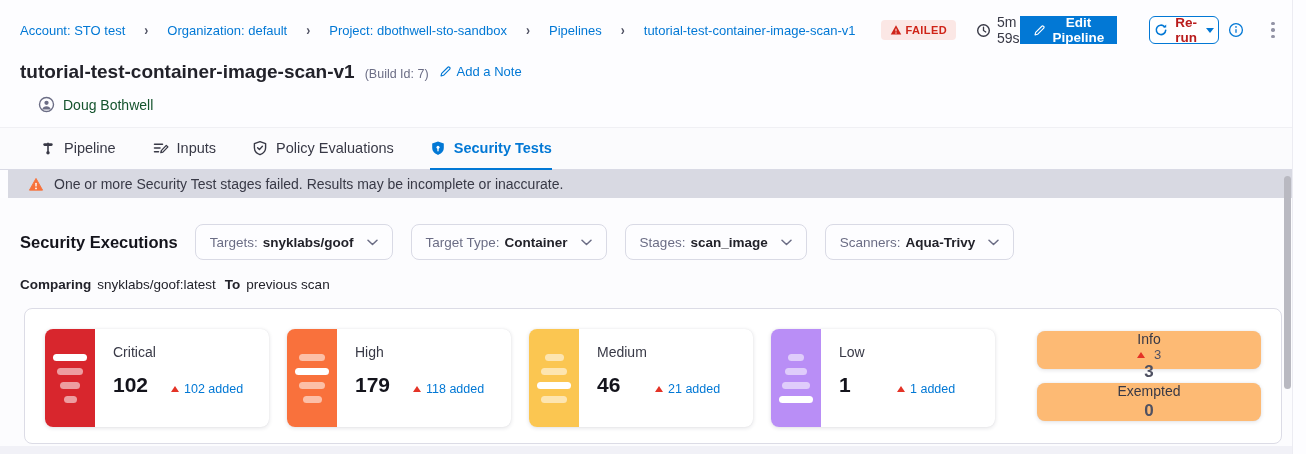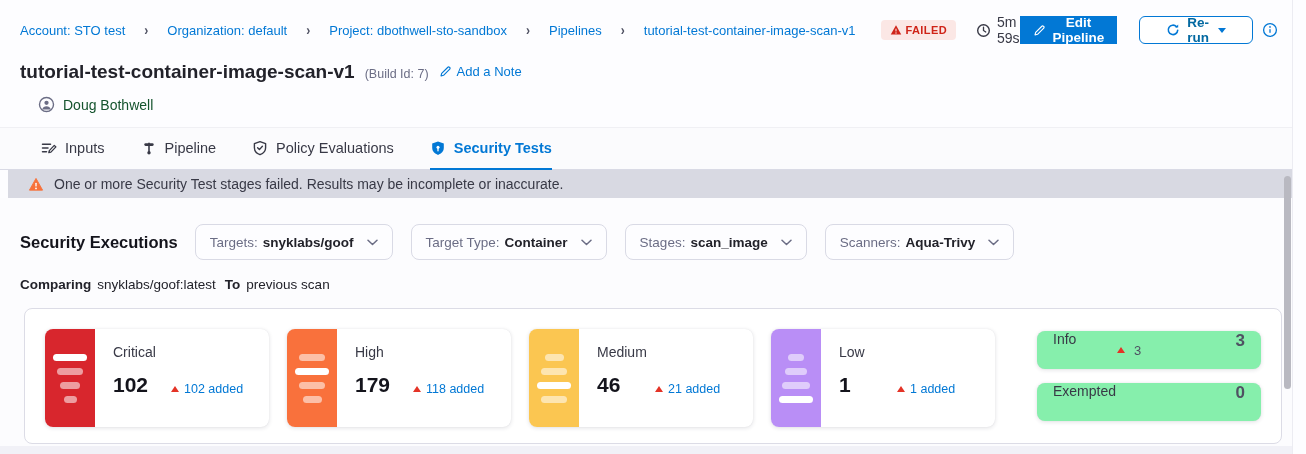--- a/index.html
+++ b/index.html
@@ -16,22 +16,22 @@
   .crumbs { display:flex; align-items:center; gap:19px; font-size:13px; }
   .crumb { color:#0278d5; text-decoration:none; cursor:pointer; white-space:nowrap; }
   .crumb-sep { color:#4f5162; font-size:12px; font-weight:700; transform:scaleY(1.15); }
   .status-badge { margin-left:26px; display:flex; align-items:center; gap:3px; background:#fbe7e5;
     border-radius:4px; padding:4px 9px; font-size:11px; font-weight:700; letter-spacing:.4px; color:#cf2318; }
   .duration { margin-left:20px; display:flex; align-items:center; gap:6px; font-size:14px; color:#383946; }
   .hdr-actions { margin-left:auto; display:flex; align-items:center; }
   .btn-primary { display:flex; align-items:center; gap:7px; background:#0278d5; color:#fff; border:none;
     border-radius:0; height:28px; padding:0 13px; font-size:13.5px; font-weight:600; cursor:pointer;
     font-family:inherit; }
-  .btn-outline { margin-left:22px; display:flex; align-items:center; gap:7px; background:#fff; color:#0369a1;
-    border:1.5px solid #0278d5; border-radius:6px; height:28px; padding:0 26px; font-size:13.5px; font-weight:700;
+  .btn-outline { margin-left:32px; display:flex; align-items:center; gap:7px; background:#fff; color:#b91c1c;
+    border:1.5px solid #0278d5; border-radius:6px; height:28px; padding:0 4px; font-size:13.5px; font-weight:700;
     cursor:pointer; font-family:inherit; }
   .caret-down { width:0; height:0; border-left:4px solid transparent; border-right:4px solid transparent;
     border-top:5px solid #0278d5; margin-left:2px; }
   .info-icon { margin-left:9px; color:#0278d5; display:flex; cursor:pointer; }
   .kebab { margin-left:24px; display:flex; flex-direction:column; gap:3px; cursor:pointer; padding:3px; }
   .kebab i { width:3.5px; height:3.5px; border-radius:50%; background:#9293a5; }
 
   .title-row { display:flex; align-items:baseline; gap:10px; padding:15px 20px 0; }
   .pg-title { font-size:19px; font-weight:700; color:#22222a; }
   .build-id { font-size:12.5px; color:#6b6d85; }
@@ -74,22 +74,22 @@
   .band i.hl { background:#fff; }
   .sev-body { padding:15px 0 0 18px; flex:1; }
   .sev-label { font-size:14px; color:#383946; }
   .sev-numrow { margin-top:13px; display:flex; align-items:baseline; }
   .sev-count { font-size:21px; font-weight:700; color:#14141c; min-width:58px; }
   .added { display:flex; align-items:center; gap:5px; font-size:12.5px; color:#0278d5; }
   .tri-up { width:0; height:0; border-left:4.5px solid transparent; border-right:4.5px solid transparent;
     border-bottom:6px solid #e43326; display:inline-block; }
 
   .side-col { width:224px; margin-left:auto; display:flex; flex-direction:column; gap:14px; padding-top:2px; }
-  .mini-card { height:38px; background:#86efac; border-radius:8px; display:flex; 
-    padding:0 16px; box-shadow:0 1px 4px rgba(40,41,61,.14), 0 0 1px rgba(40,41,61,.10); cursor:pointer; }
+  .mini-card { height:38px; background:#fdba74; border-radius:8px; display:flex; align-items:center;
+    padding:0 16px; box-shadow:0 1px 4px rgba(40,41,61,.14), 0 0 1px rgba(40,41,61,.10); cursor:pointer;flex-direction:column; }
   .mini-label { font-size:14px; color:#383946; flex:1; }
   .mini-trend { display:flex; align-items:center; gap:9px; font-size:13px; color:#4f5162; flex:1; }
   .mini-count { font-size:17px; font-weight:700; color:#4f5162; flex:1; text-align:right; }
 
   .bottom-strip { position:absolute; left:0; bottom:0; width:1292px; height:8px; background:#f1f1f7; }
   .right-gutter { position:absolute; right:0; top:0; width:14px; height:454px; background:#fdfdff; border-left:1px solid #ececf2; }
   .vscroll-thumb { position:absolute; left:1284px; top:176px; width:7px; height:213px; background:#b9b9c1; border-radius:4px; }
 
   svg { display:block; }
 </style>
@@ -185,36 +185,36 @@
             <path d="M3.9 12.6c.7-2 2.2-3 4.1-3s3.4 1 4.1 3" fill="#6b6d85"></path>
           </svg>
       </span>
       <span>Doug Bothwell</span>
     </div>
   </div>
 
   <div class="tabbar" id="tabbar">
       <div class="tab">
         <span class="ticon">
-          <svg width="17" height="16" viewBox="0 0 16 16">
-            <path d="M2 4.2h8M2 8h5.5M2 11.8h4" stroke="currentColor" stroke-width="1.5" stroke-linecap="round"></path>
-            <path d="M8.3 12.6l.5-2 5-5.2 1.6 1.5-5 5.2z" fill="none" stroke="currentColor" stroke-width="1.3" stroke-linejoin="round"></path>
-          </svg>
-        </span>
-        <span>Inputs</span>
-      </div>
-      <div class="tab">
-        <span class="ticon">
           <svg width="16" height="16" viewBox="0 0 16 16">
             <path d="M8 3.2v8.2" stroke="currentColor" stroke-width="1.6" stroke-linecap="round"></path>
             <path d="M4.6 4.6h6.8" stroke="currentColor" stroke-width="2.6" stroke-linecap="round"></path>
             <circle cx="8" cy="12.8" r="1.7" fill="currentColor"></circle>
           </svg>
         </span>
         <span>Pipeline</span>
+      </div>
+      <div class="tab">
+        <span class="ticon">
+          <svg width="17" height="16" viewBox="0 0 16 16">
+            <path d="M2 4.2h8M2 8h5.5M2 11.8h4" stroke="currentColor" stroke-width="1.5" stroke-linecap="round"></path>
+            <path d="M8.3 12.6l.5-2 5-5.2 1.6 1.5-5 5.2z" fill="none" stroke="currentColor" stroke-width="1.3" stroke-linejoin="round"></path>
+          </svg>
+        </span>
+        <span>Inputs</span>
       </div>
       <div class="tab">
         <span class="ticon">
           <svg width="16" height="16" viewBox="0 0 16 16">
             <path d="M8 1.6l5.6 2v4.2c0 3.3-2.4 5.8-5.6 6.9-3.2-1.1-5.6-3.6-5.6-6.9V3.6z" fill="none" stroke="currentColor" stroke-width="1.4" stroke-linejoin="round"></path>
             <path d="M5.6 7.8l1.8 1.8 3-3.4" fill="none" stroke="currentColor" stroke-width="1.4" stroke-linecap="round" stroke-linejoin="round"></path>
           </svg>
         </span>
         <span>Policy Evaluations</span>
       </div>

